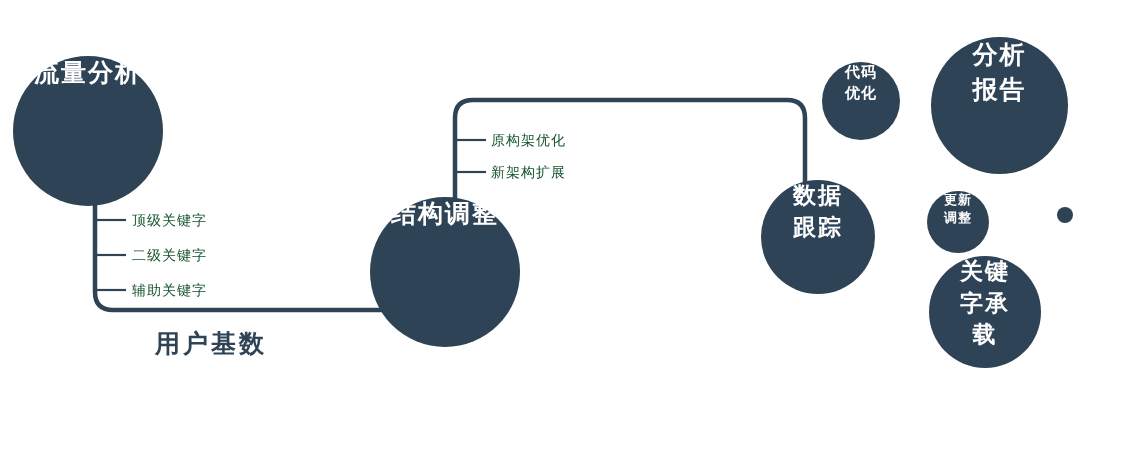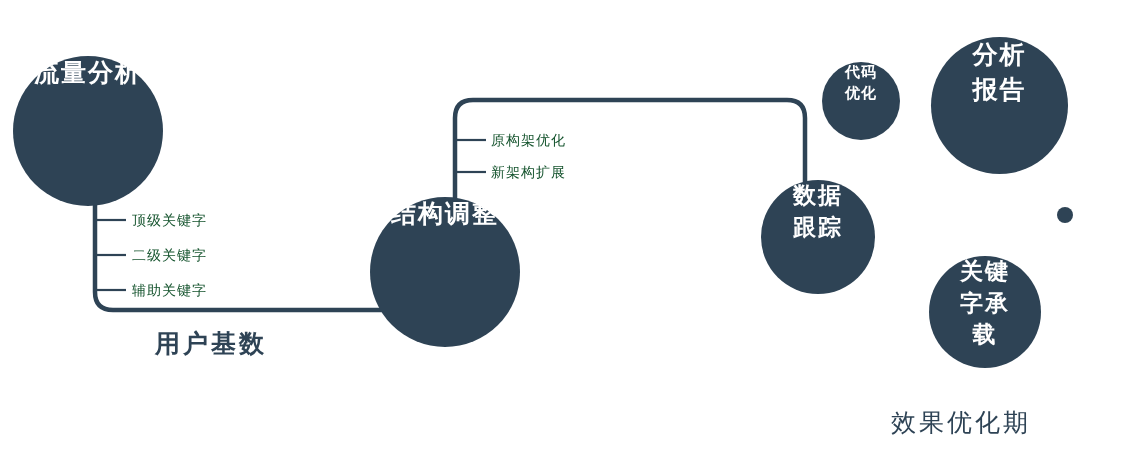--- a/index.html
+++ b/index.html
@@ -127,31 +127,33 @@
   </div>
 
   <div class="node node-code-opt">
     <span class="wrap-2">代码优化</span>
   </div>
 
   <div class="node node-link-adjust">
     <span class="wrap-2">分析报告</span>
   </div>
 
+  <div class="node node-update-adjust">
+    <span class="wrap-2">更新调整</span>
+  </div>
 
   <div class="node node-analysis-report">
     <span class="wrap-2">关键字承载</span>
   </div>
 
   <div class="node node-dot"></div>
 
   <div class="edge-label edge-label-user-base">用户基数</div>
 
   <div class="branch-label branch-t0">顶级关键字</div>
   <div class="branch-label branch-t1">二级关键字</div>
   <div class="branch-label branch-t2">辅助关键字</div>
 
   <div class="branch-label branch-s0">原构架优化</div>
   <div class="branch-label branch-s1">新架构扩展</div>
 
-  <div class="caption">效果优化期</div>
 
 </div>
 
 </body></html>

